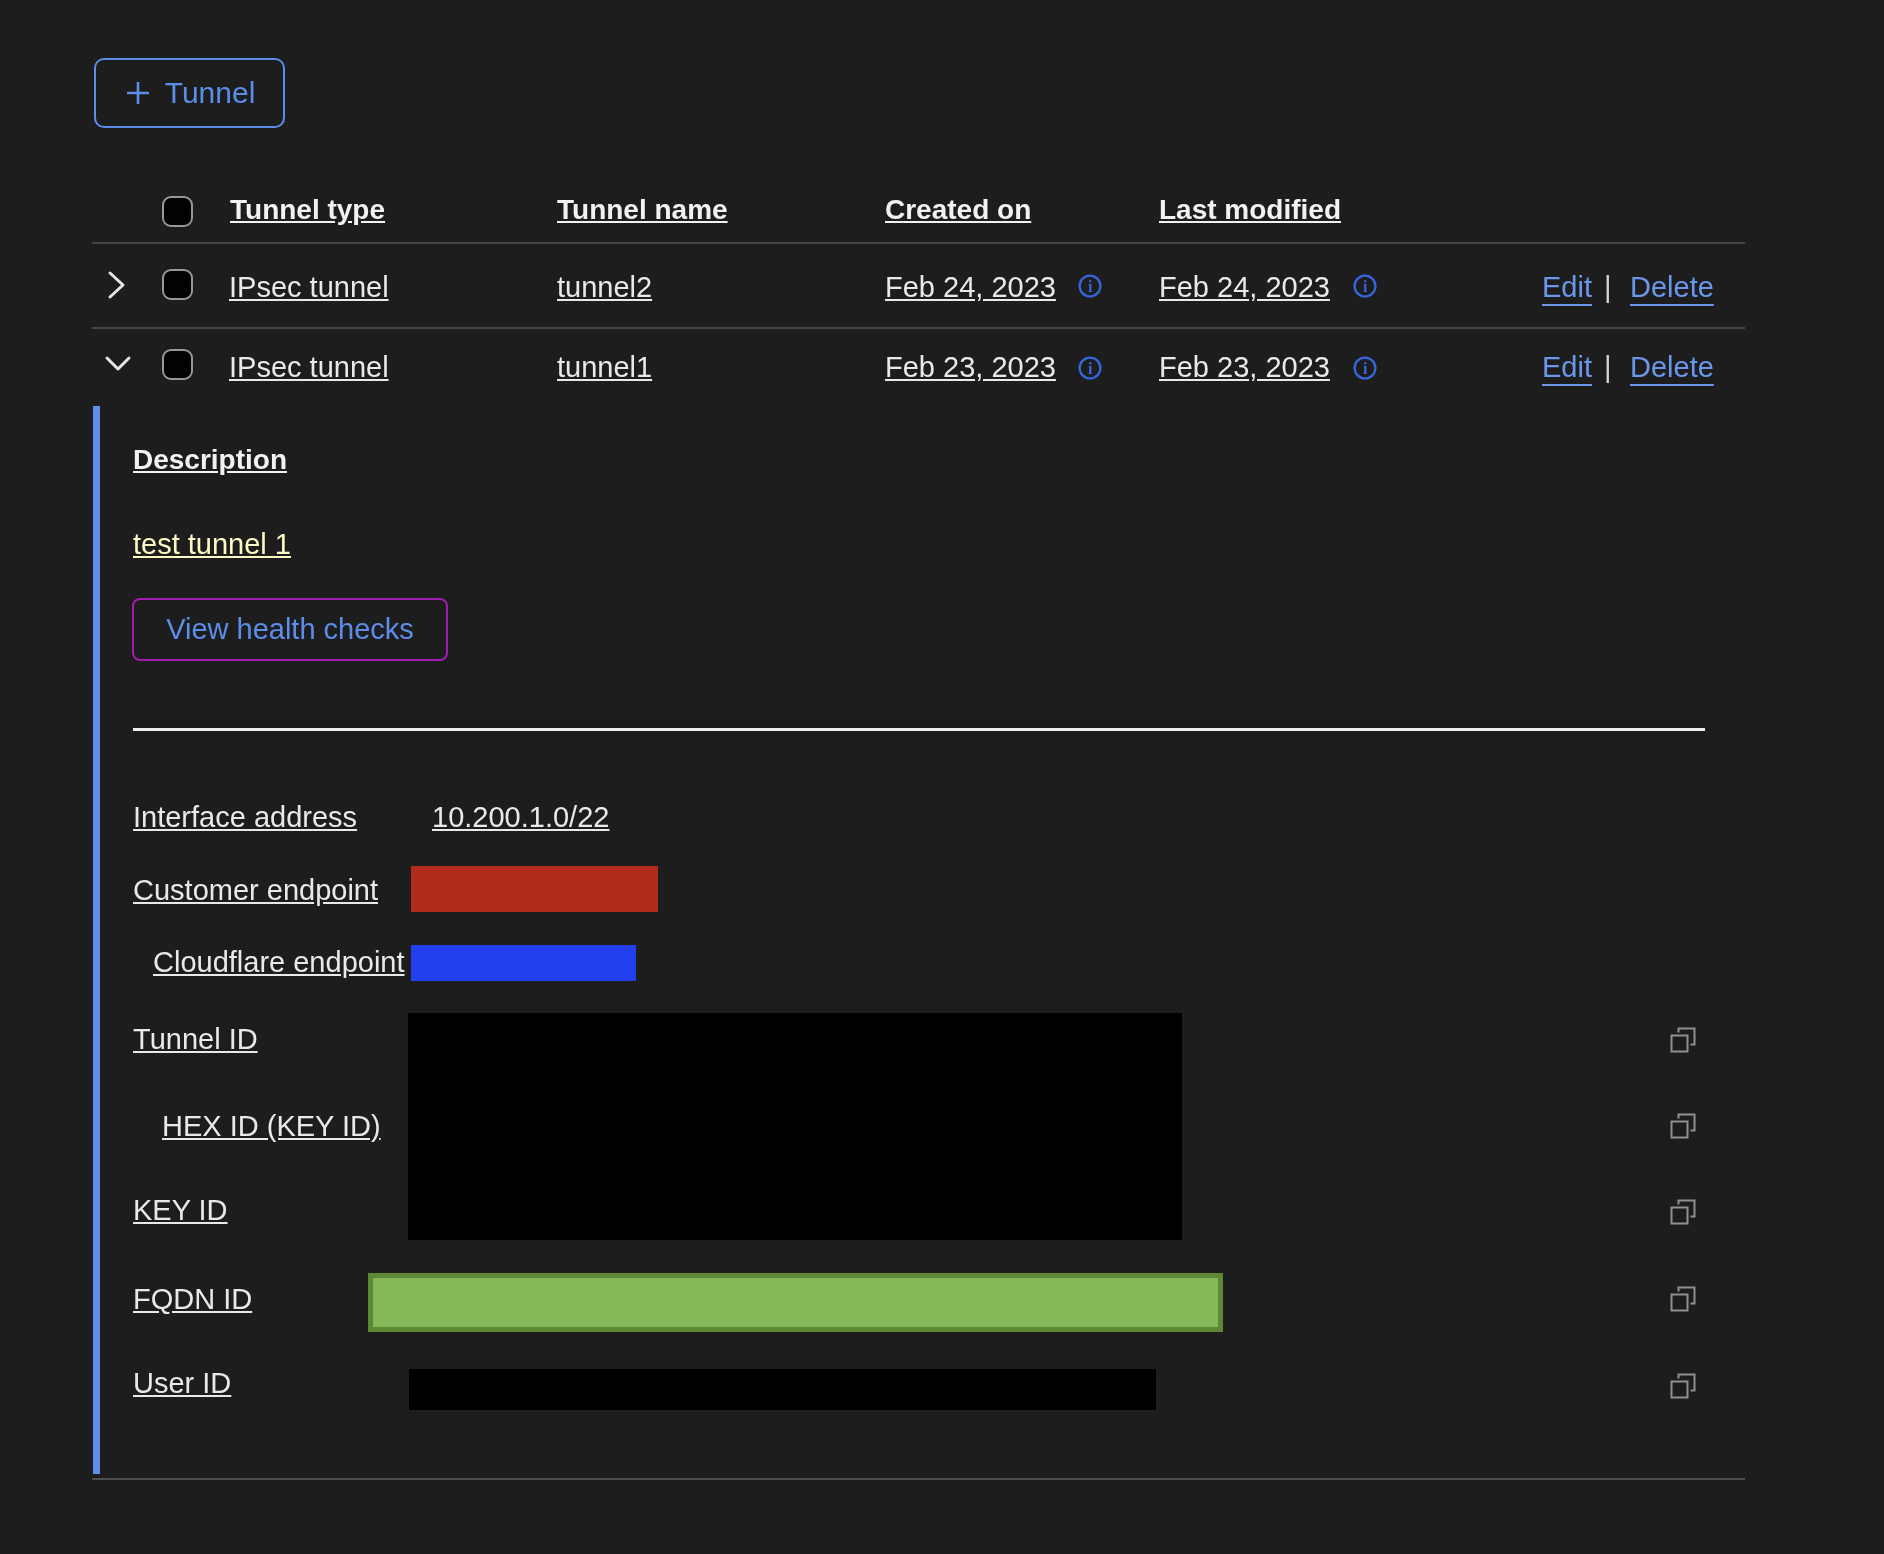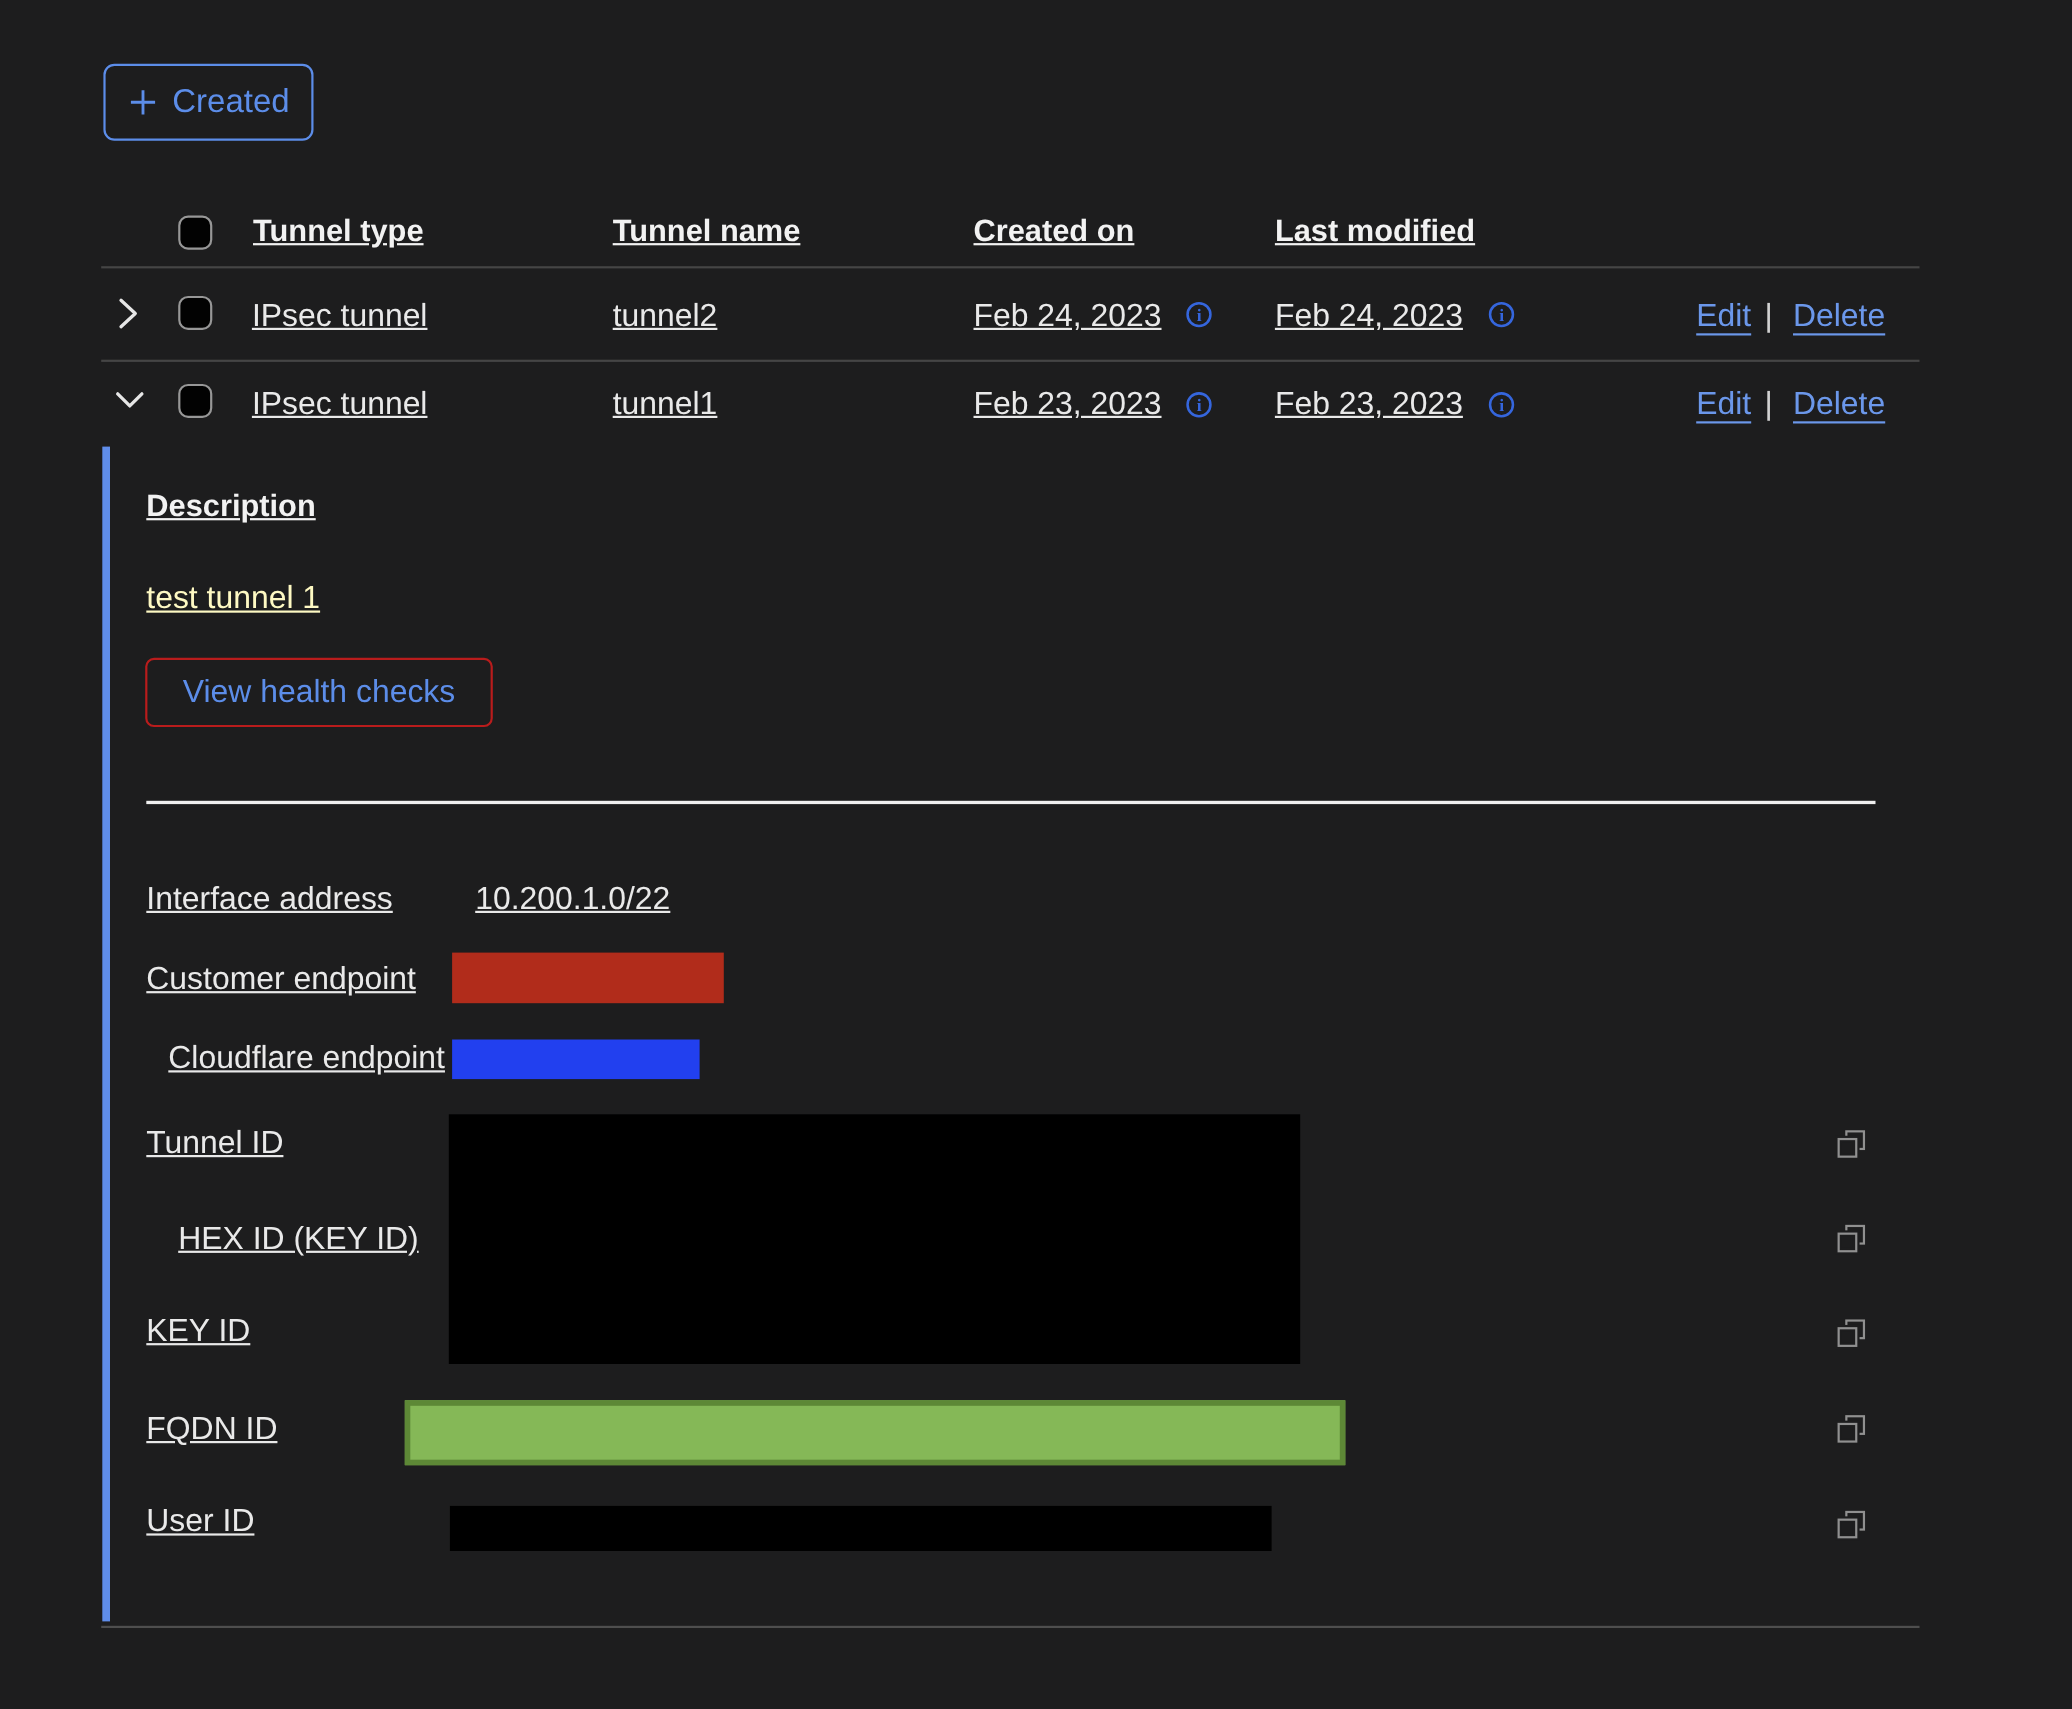--- a/index.html
+++ b/index.html
@@ -12,21 +12,21 @@
   .link { font-size:29px; color:#6b97ea; line-height:34px; text-decoration:underline; text-underline-offset:7px; text-decoration-thickness:2px; white-space:nowrap; }
   .cb { position:absolute; width:31px; height:31px; border:2px solid #979797; border-radius:9px; background:#020202; }
 </style>
 </head>
 <body>
 
 <div class="abs" style="left:94px; top:58px; width:191px; height:70px; border:2px solid #5c8de9; border-radius:10px; display:flex; align-items:center; justify-content:center; gap:13px; color:#5c8de9; font-size:30px;">
   <svg width="28" height="28" viewBox="0 0 28 28">
       <path d="M14 3 V25 M3 14 H25" stroke="#5c8de9" stroke-width="2.6" fill="none"></path>
     </svg>
-  <span>Created</span>
+  <span>Tunnel</span>
 </div>
 
 <div class="cb" style="left:162px; top:196px;"></div>
 <div class="abs txt bold" style="left:230px; top:193px;">Tunnel type</div>
 <div class="abs txt bold" style="left:557px; top:193px;">Tunnel name</div>
 <div class="abs txt bold" style="left:885px; top:193px;">Created on</div>
 <div class="abs txt bold" style="left:1159px; top:193px;">Last modified</div>
 <div class="hline" style="left:92px; top:242px; width:1653px;"></div>
 
 <svg class="abs" style="left:106px; top:270px;" width="22" height="30" viewBox="0 0 22 30">
@@ -68,21 +68,21 @@
   </svg>
 <div class="abs link" style="left:1542px; top:350px;">Edit</div>
 <div class="abs txt" style="left:1604px; top:350px; color:#d2d2d2;">|</div>
 <div class="abs link" style="left:1630px; top:350px;">Delete</div>
 
 <div class="abs" style="left:93px; top:406px; width:7px; height:1068px; background:#5f8dea;"></div>
 
 <div class="abs txt bold" style="left:133px; top:443px;">Description</div>
 <div class="abs txt grey" style="left:133px; top:527px;">test tunnel 1</div>
 
-<div class="abs" style="left:132px; top:598px; width:316px; height:63px; border:2px solid #b91c1c; border-radius:8px; display:flex; align-items:center; justify-content:center; color:#5c8de9; font-size:29px;">View health checks</div>
+<div class="abs" style="left:132px; top:598px; width:316px; height:63px; border:2px solid #a21caf; border-radius:8px; display:flex; align-items:center; justify-content:center; color:#5c8de9; font-size:29px;">View health checks</div>
 
 <div class="abs" style="left:133px; top:728px; width:1572px; height:3px; background:#efefef;"></div>
 
 <div class="abs txt" style="left:133px; top:800px;">Interface address</div>
 <div class="abs txt" style="left:432px; top:800px;">10.200.1.0/22</div>
 
 <div class="abs txt" style="left:133px; top:873px;">Customer endpoint</div>
 <div class="abs" style="left:411px; top:866px; width:247px; height:46px; background:#b12c1b;"></div>
 
 <div class="abs txt" style="left:133px; top:945px;margin-left:20px;">Cloudflare endpoint</div>

